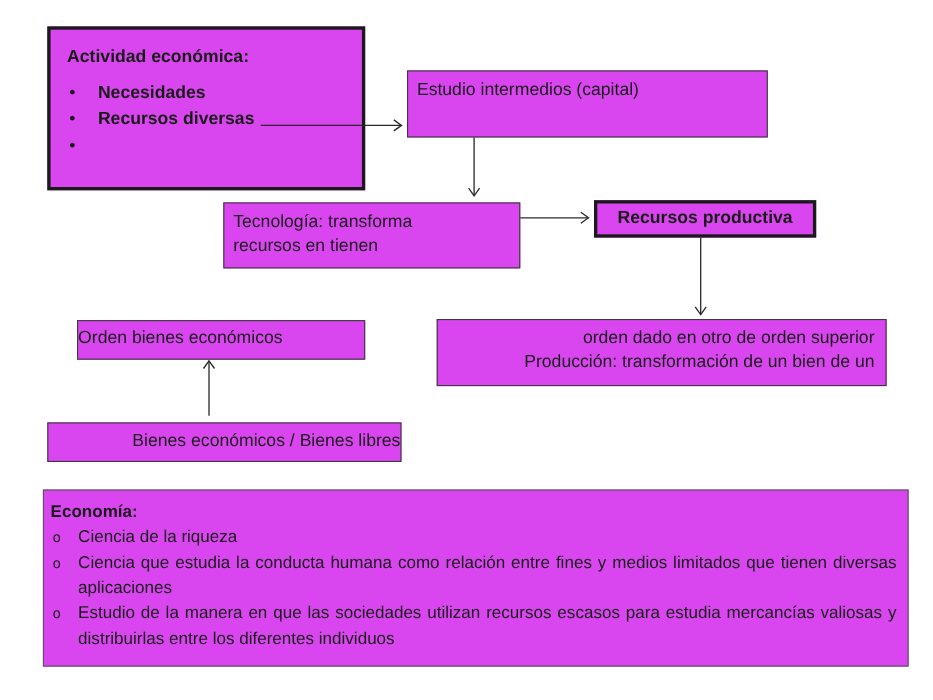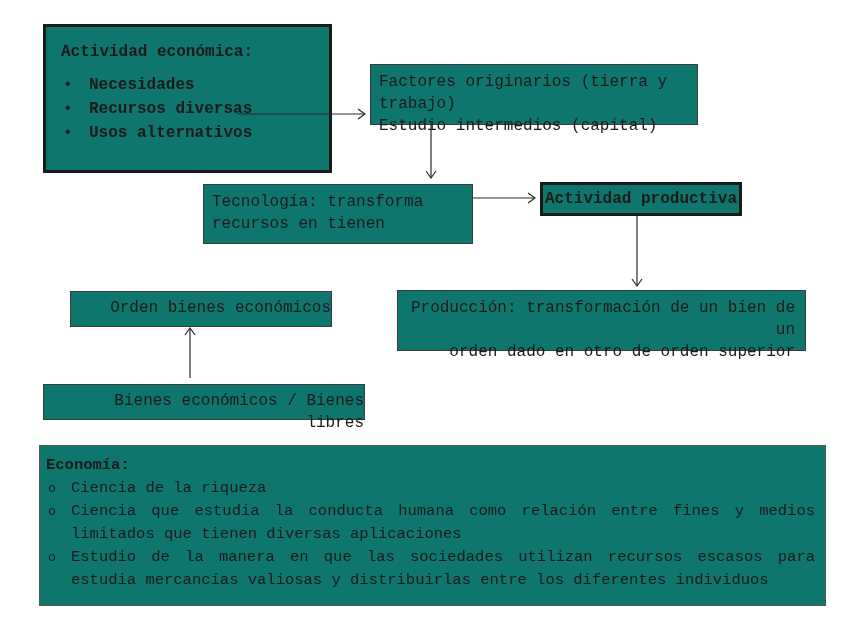--- a/index.html
+++ b/index.html
@@ -12,24 +12,23 @@
       height: 636px;
       position: relative;
       overflow: hidden;
       font-family: "Liberation Sans", "DejaVu Sans", sans-serif;
       color: #1a1a1a;
     }
     .box {
       position: absolute;
       box-sizing: border-box;
       border: 1px solid #3a3a3a;
-      background: #0f766e;
+      background: #d946ef;
       font-size: 16px;
       line-height: 22px;
-      font-family: Liberation Mono, monospace;
     }
     .box.thick {
       border: 3px solid #1a1a1a;
     }
 
     
     #box-actividad {
       left: 43px; top: 24px; width: 289px; height: 149px;
       padding: 14px 0 0 15px;
     }
@@ -80,21 +79,21 @@
     #box-produccion {
       left: 397px; top: 290px; width: 409px; height: 61px;
       padding: 6px 10px 0 8px;
       text-align: right;
     }
 
     
     #box-orden {
       left: 70px; top: 291px; width: 262px; height: 36px;
       padding: 5px 0 0 0;
-      text-align: right;
+      text-align: left;
     }
 
     
     #box-bienes {
       left: 43px; top: 384px; width: 322px; height: 36px;
       padding: 5px 0 0 8px;
       text-align: right;
     }
 
     
@@ -146,42 +145,40 @@
     <li>
       <span class="bullet">•</span>
       <span>Necesidades</span>
     </li>
     <li>
       <span class="bullet">•</span>
       <span>Recursos diversas</span>
     </li>
     <li>
       <span class="bullet">•</span>
-      <span>Usos alternativos</span>
     </li>
   </ul>
 </div>
 
 <div class="box" id="box-factores">
-  <div>Factores originarios (tierra y trabajo)</div>
   <div>Estudio intermedios (capital)</div>
 </div>
 
 <div class="box" id="box-tecnologia">
   <div>Tecnología: transforma</div>
   <div>recursos en tienen</div>
 </div>
 
 <div class="box thick" id="box-productiva">
-  <span>Actividad productiva</span>
+  <span>Recursos productiva</span>
 </div>
 
 <div class="box" id="box-produccion">
+  <div>orden dado en otro de orden superior</div>
   <div>Producción: transformación de un bien de un</div>
-  <div>orden dado en otro de orden superior</div>
 </div>
 
 <div class="box" id="box-orden">
   <span>Orden bienes económicos</span>
 </div>
 
 <div class="box" id="box-bienes">
   <span>Bienes económicos / Bienes libres</span>
 </div>
 

